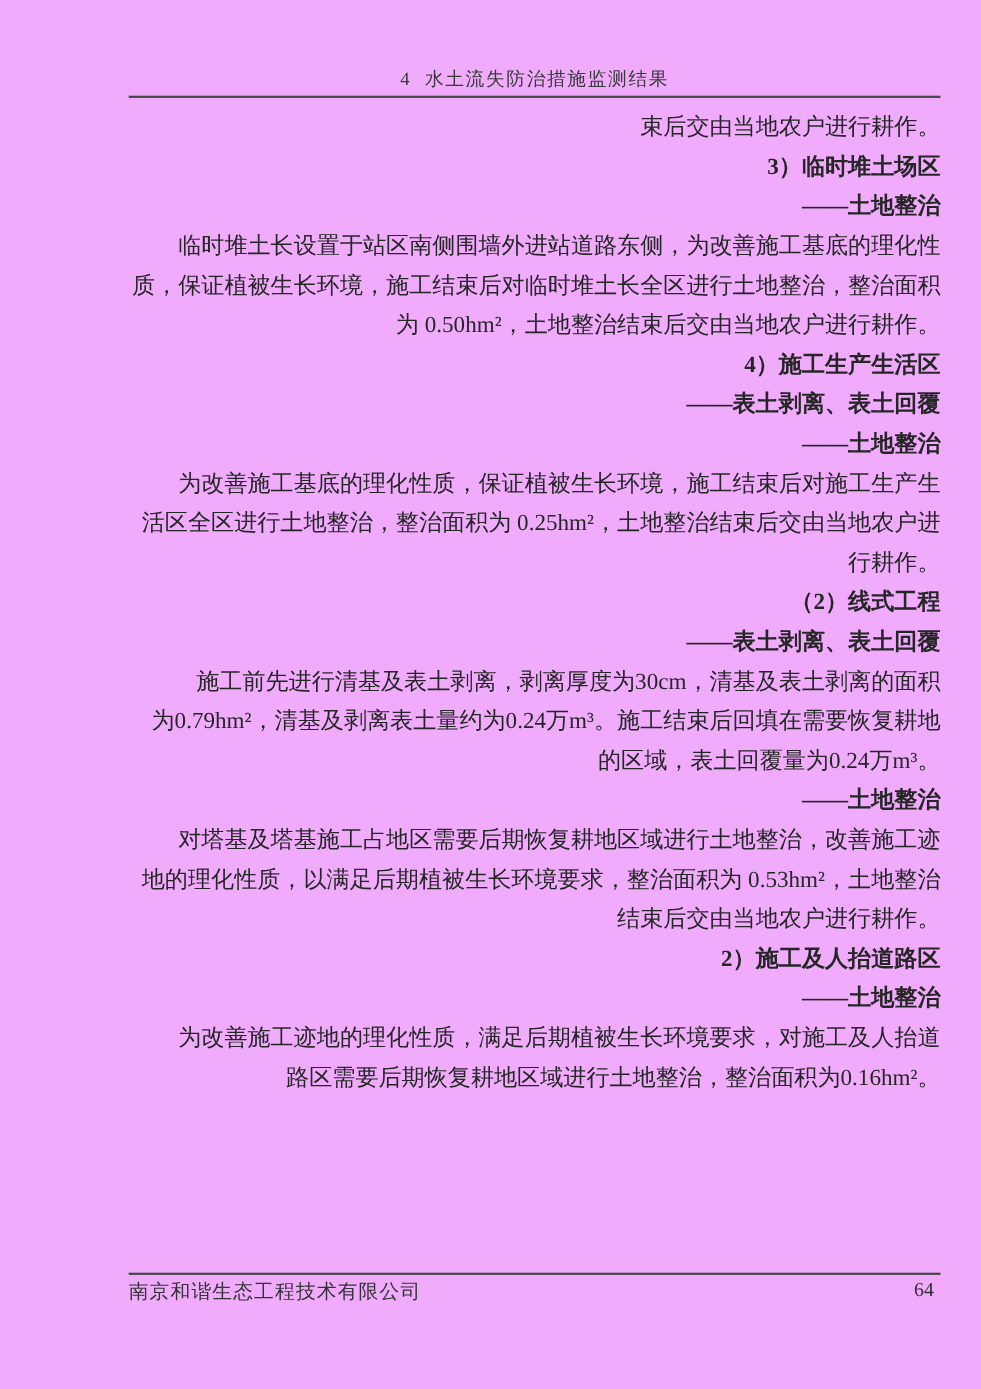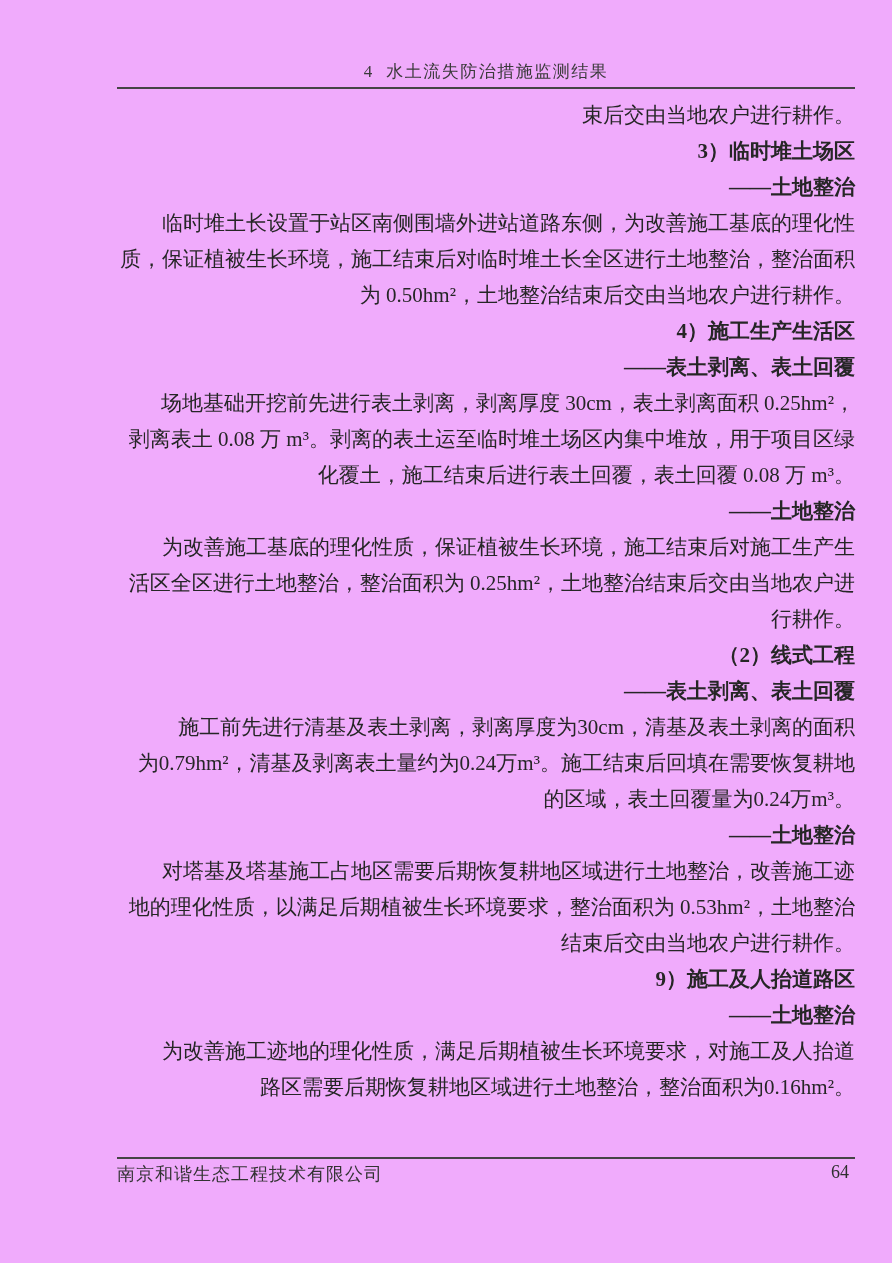--- a/index.html
+++ b/index.html
@@ -78,29 +78,28 @@
   </div>
   <div class="header-rule"></div>
 
   <div class="doc-body" id="doc-body">
       <p class="block-continuation">束后交由当地农户进行耕作。</p>
       <p class="block-heading">3）临时堆土场区</p>
       <p class="block-heading">——土地整治</p>
       <p class="block-paragraph">临时堆土长设置于站区南侧围墙外进站道路东侧，为改善施工基底的理化性质，保证植被生长环境，施工结束后对临时堆土长全区进行土地整治，整治面积为 0.50hm²，土地整治结束后交由当地农户进行耕作。</p>
       <p class="block-heading">4）施工生产生活区</p>
       <p class="block-heading">——表土剥离、表土回覆</p>
-      <p class="block-paragraph">场地基础开挖前先进行表土剥离，剥离厚度 30cm，表土剥离面积 0.25hm²，剥离表土 0.08 万 m³。剥离的表土运至临时堆土场区内集中堆放，用于项目区绿化覆土，施工结束后进行表土回覆，表土回覆 0.08 万 m³。</p>
       <p class="block-heading">——土地整治</p>
       <p class="block-paragraph">为改善施工基底的理化性质，保证植被生长环境，施工结束后对施工生产生活区全区进行土地整治，整治面积为 0.25hm²，土地整治结束后交由当地农户进行耕作。</p>
       <p class="block-heading">（2）线式工程</p>
       <p class="block-heading">——表土剥离、表土回覆</p>
       <p class="block-paragraph">施工前先进行清基及表土剥离，剥离厚度为30cm，清基及表土剥离的面积为0.79hm²，清基及剥离表土量约为0.24万m³。施工结束后回填在需要恢复耕地的区域，表土回覆量为0.24万m³。</p>
       <p class="block-heading">——土地整治</p>
       <p class="block-paragraph">对塔基及塔基施工占地区需要后期恢复耕地区域进行土地整治，改善施工迹地的理化性质，以满足后期植被生长环境要求，整治面积为 0.53hm²，土地整治结束后交由当地农户进行耕作。</p>
-      <p class="block-heading">9）施工及人抬道路区</p>
+      <p class="block-heading">2）施工及人抬道路区</p>
       <p class="block-heading">——土地整治</p>
       <p class="block-paragraph">为改善施工迹地的理化性质，满足后期植被生长环境要求，对施工及人抬道路区需要后期恢复耕地区域进行土地整治，整治面积为0.16hm²。</p>
     </div>
 
   <div class="footer-rule"></div>
   <div class="running-footer">
     <span>南京和谐生态工程技术有限公司</span>
     <span class="page-number">64</span>
   </div>
 

